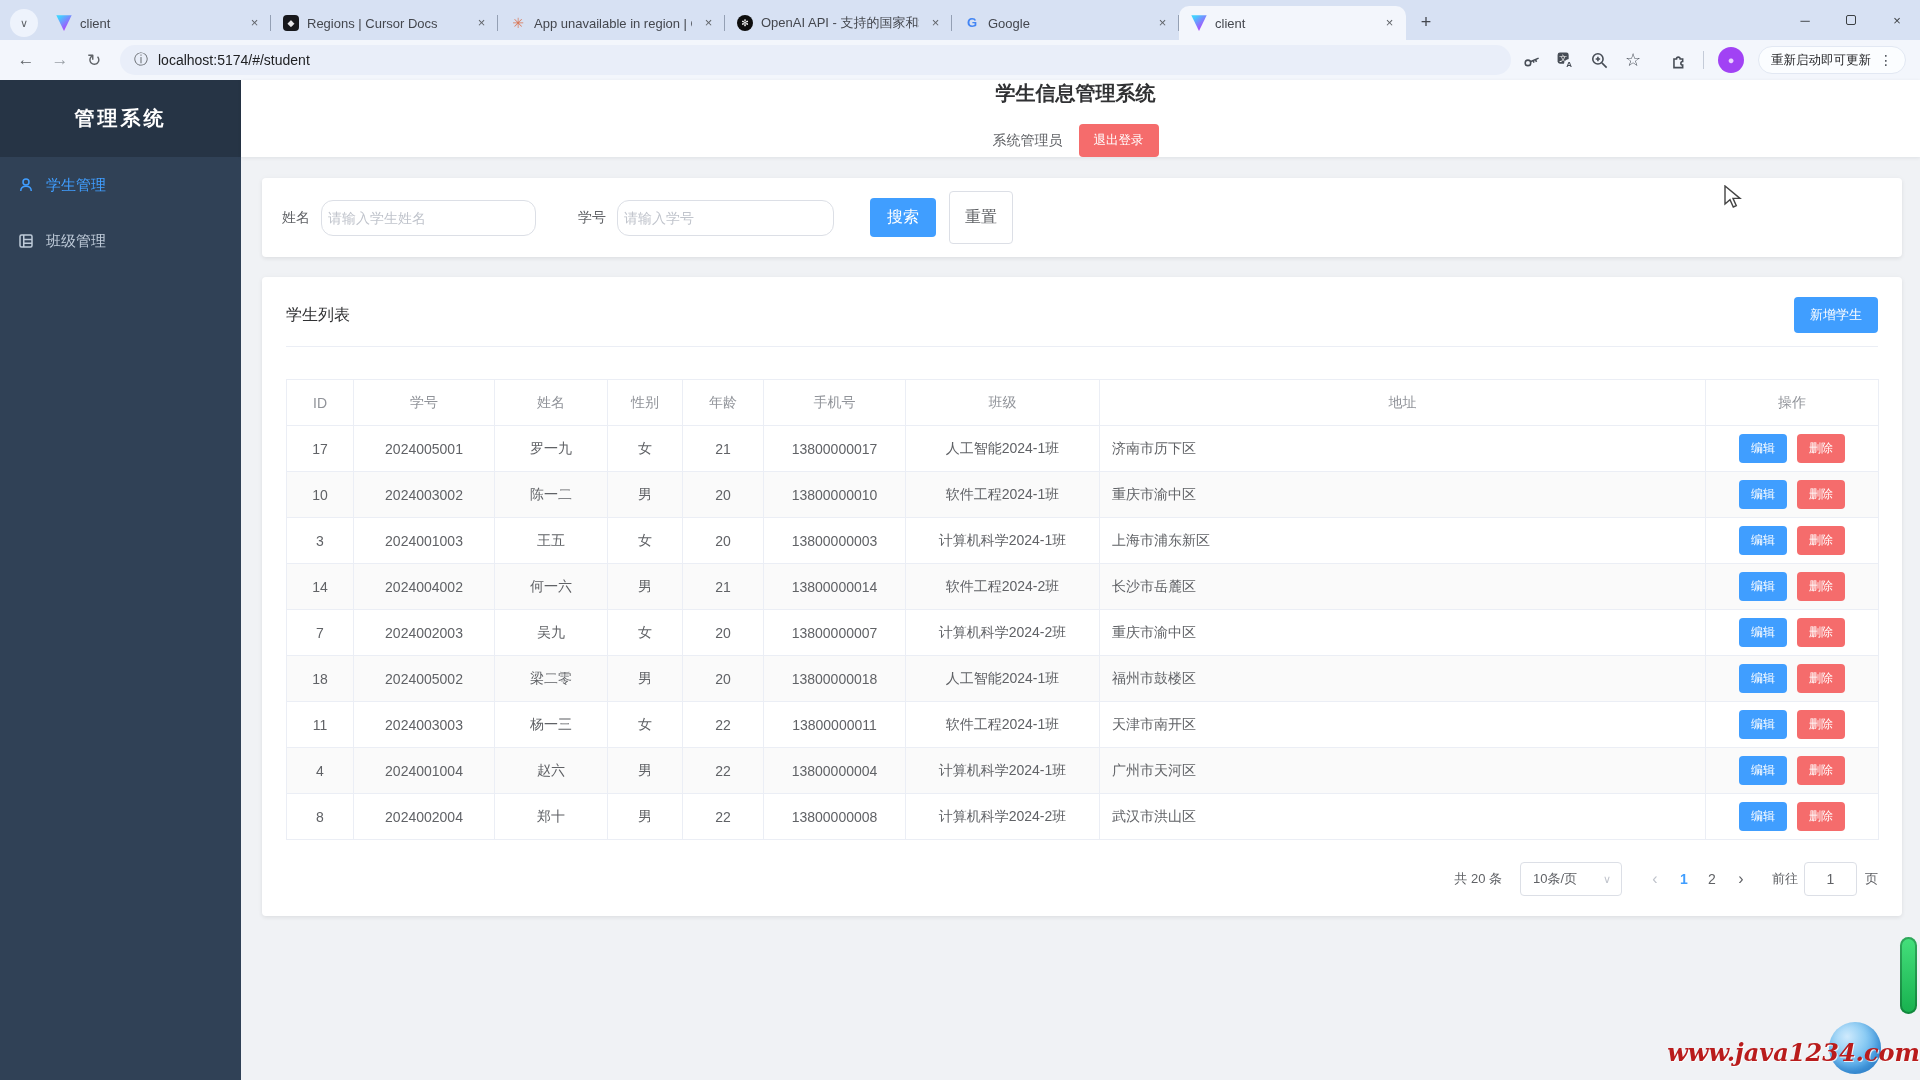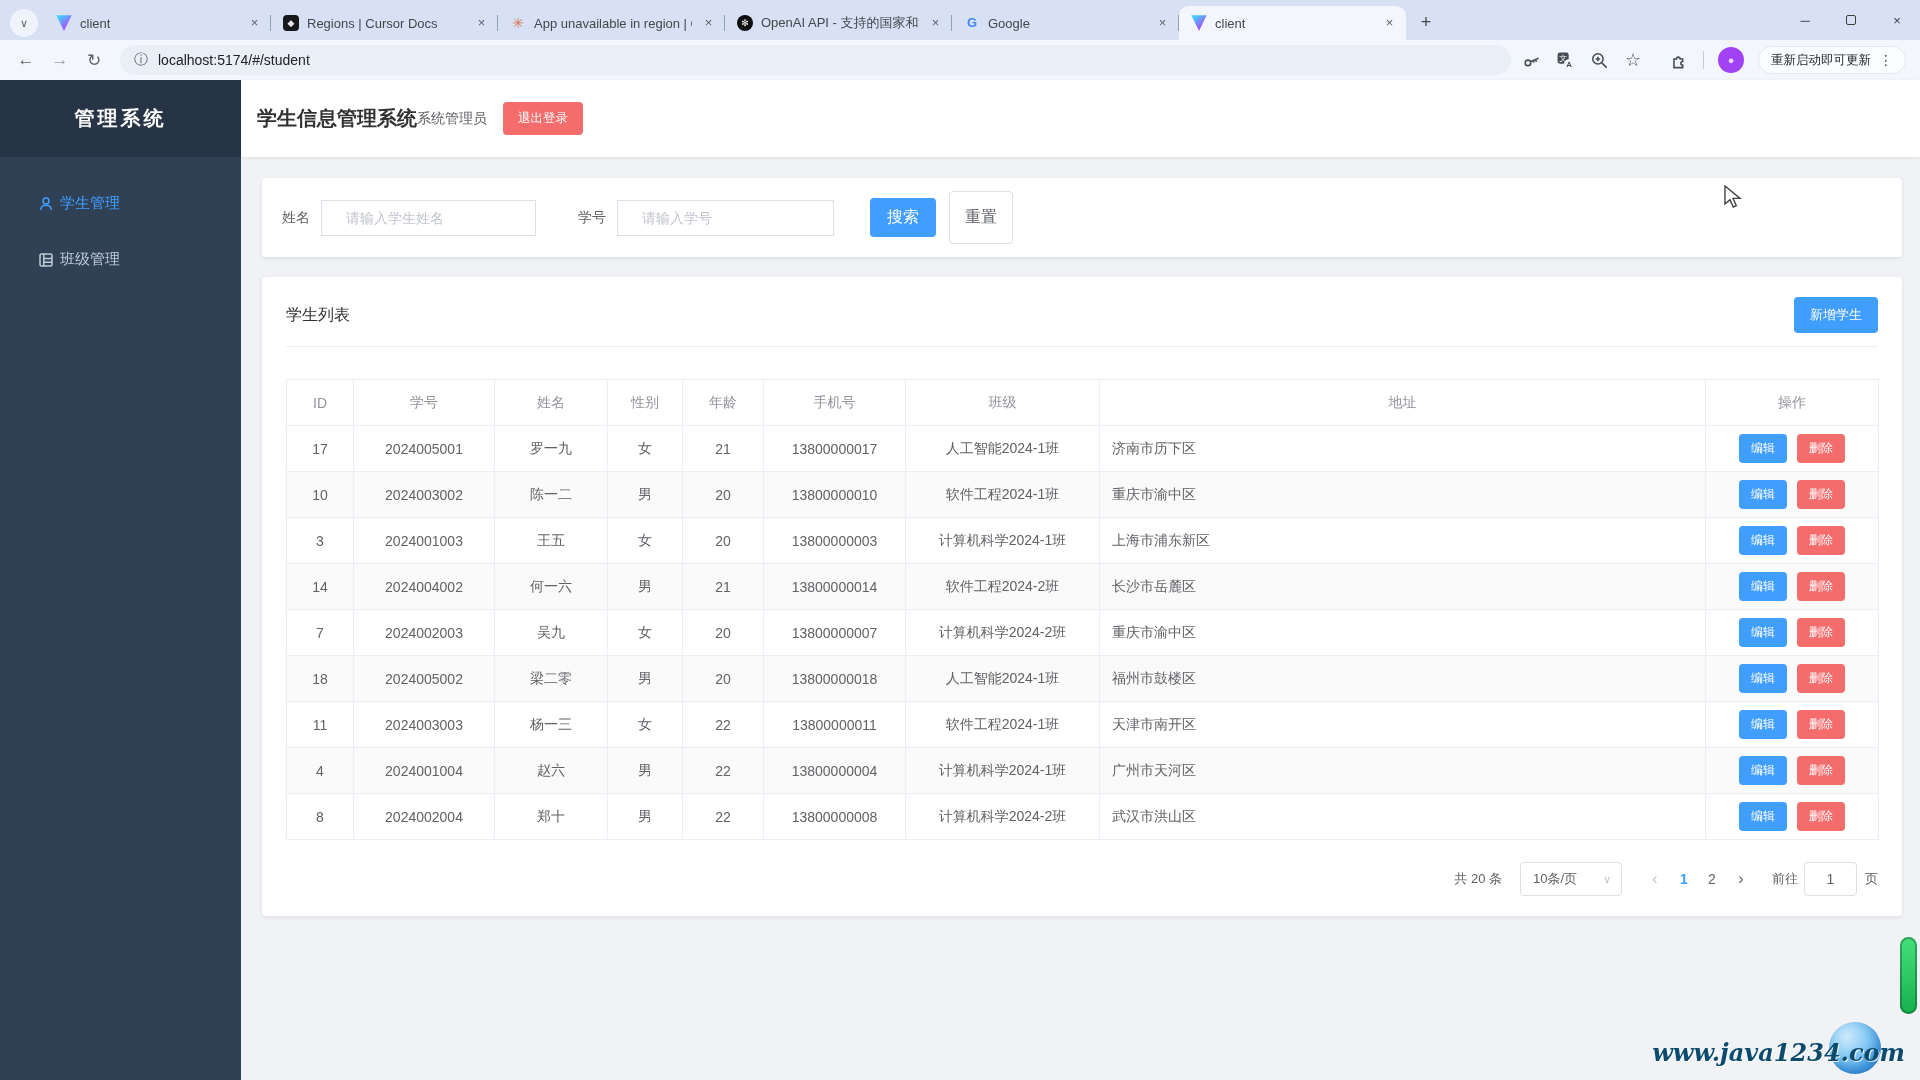--- a/index.html
+++ b/index.html
@@ -43,36 +43,36 @@
   .star-icon { font-size:18px; color:#474d56; }
   .tsep { width:1px; height:18px; background:#c4cbd8; }
   .avatar { width:26px; height:26px; border-radius:50%; background:#a142f4; display:flex; align-items:center; justify-content:center; color:#e9d3ff; font-size:11px; cursor:pointer; }
   .update-pill { height:28px; background:#fbfdff; border:1px solid #e2e8f3; border-radius:14px; display:flex; align-items:center; padding:0 12px; font-size:12.5px; color:#1f2023; gap:8px; cursor:pointer; }
   .dots { font-size:14px; color:#474d56; }
 
   
   .page { display:flex; height:1000px; }
   .sidebar { width:241px; flex-shrink:0; background:#304156; display:flex; flex-direction:column; }
   .sidebar-logo { height:77px; background:#263445; color:#ffffff; font-size:20px; font-weight:bold; letter-spacing:3px; display:flex; align-items:center; justify-content:center; }
-  .menu-item { height:56px; display:flex; align-items:flex-end; gap:5px; padding-left:37px; color:#bfcbd9; font-size:15px; cursor:pointer; }
+  .menu-item { height:56px; display:flex; align-items:center; gap:11px; padding-left:17px; color:#bfcbd9; font-size:15px; cursor:pointer; }
   .menu-item.active { color:#409eff; }
   .menu-item svg { width:18px; height:18px; flex-shrink:0; }
 
   .main { flex:1; display:flex; flex-direction:column; min-width:0; }
-  .page-header { height:77px; background:#fff; box-shadow:0 1px 4px rgba(0,21,41,.08); display:flex; align-items:center; padding:0 26px 0 16px; position:relative; z-index:2; }
+  .page-header { height:77px; background:#fff; box-shadow:0 1px 4px rgba(0,21,41,.08); display:flex; align-items:center; justify-content:space-between; padding:0 26px 0 16px; position:relative; z-index:2;flex-direction:column; }
   .page-title { font-size:20px; font-weight:bold; color:#303133; }
   .header-right { display:flex; align-items:center; gap:16px; }
   .user-name { font-size:14px; color:#606266; }
   .logout-btn { background:#f56c6c; color:#fff; border:none; font-size:12.5px; padding:8px 15px; border-radius:4px; cursor:pointer; font-family:inherit; }
 
   .content { padding:21px 18px 0 21px; }
   .card { background:#fff; border-radius:4px; box-shadow:0 2px 4px rgba(0,0,0,.06), 0 0 6px rgba(0,0,0,.03); }
   .search-card { height:79px; display:flex; align-items:center; padding:0 20px; }
   .f-label { font-size:14px; color:#606266; margin-right:11px; }
-  .f-input { height:36px; border:1px solid #dcdfe6; border-radius:0; padding:0 24px; font-size:14px; color:#606266; font-family:inherit; outline:none; }
+  .f-input { height:36px; border:1px solid #dcdfe6; border-radius:12px; padding:0 6px; font-size:14px; color:#606266; font-family:inherit; outline:none; }
   .f-input::placeholder { color:#c0c4cc; }
   .w-name { width:215px; margin-right:42px; }
   .w-sno { width:217px; margin-right:36px; }
   .btn { border:none; border-radius:4px; font-size:16px; font-family:inherit; cursor:pointer; }
   .btn-primary { background:#409eff; color:#fff; padding:9px 17px; }
   .btn-plain { background:#fff; color:#606266; border:1px solid #dcdfe6; padding:15px 15px; margin-left:13px; }
 
   .table-card { margin-top:20px; padding:20px 24px; }
   .card-header { display:flex; align-items:center; justify-content:space-between; padding-bottom:13px; border-bottom:1px solid #ebeef5; }
   .list-title { font-size:16px; color:#303133; }
@@ -95,21 +95,21 @@
   .pg-arrow { width:30px; text-align:center; font-size:16px; cursor:pointer; }
   .pg-prev { color:#c0c4cc; }
   .pg-next { color:#606266; }
   .pg-num { width:28px; text-align:center; font-size:14px; cursor:pointer; color:#606266; }
   .pg-num.active { color:#409eff; font-weight:bold; }
   .pg-goto { margin:0 6px 0 16px; }
   .pg-input { width:53px; height:34px; border:1px solid #dcdfe6; border-radius:4px; text-align:center; font-size:14px; color:#606266; font-family:inherit; outline:none; margin-right:8px; }
 
   
   .sphere { position:absolute; width:52px; height:52px; border-radius:50%; right:39px; bottom:6px; background:radial-gradient(circle at 35% 28%, #cfeafd 0%, #8ecdf4 35%, #4aa4e8 70%, #2f8bd6 100%); box-shadow:inset -3px -5px 8px rgba(30,100,170,.45); }
-  .watermark { position:absolute; right:15px; bottom:13px; font-family:"DejaVu Serif","Liberation Serif",serif; font-style:italic; font-weight:bold; font-size:24px; color:#0c4a6e; text-shadow:1px 1px 0 rgba(255,255,255,.8); }
+  .watermark { position:absolute; right:0; bottom:13px; font-family:"DejaVu Serif","Liberation Serif",serif; font-style:italic; font-weight:bold; font-size:24px; color:#b91c1c; text-shadow:1px 1px 0 rgba(255,255,255,.8); }
   .green-pill { position:absolute; right:3px; top:937px; width:17px; height:77px; border-radius:9px; background:linear-gradient(180deg,#45e07c 0%,#17b04e 100%); box-shadow:inset 0 0 0 2px rgba(10,60,30,.35); }
   .cursor-arrow { position:absolute; left:1724px; top:185px; }
 </style>
 </head>
 <body>
 
 <div class="screen">
 
   <div class="tabstrip">
     <div class="tab-search">

